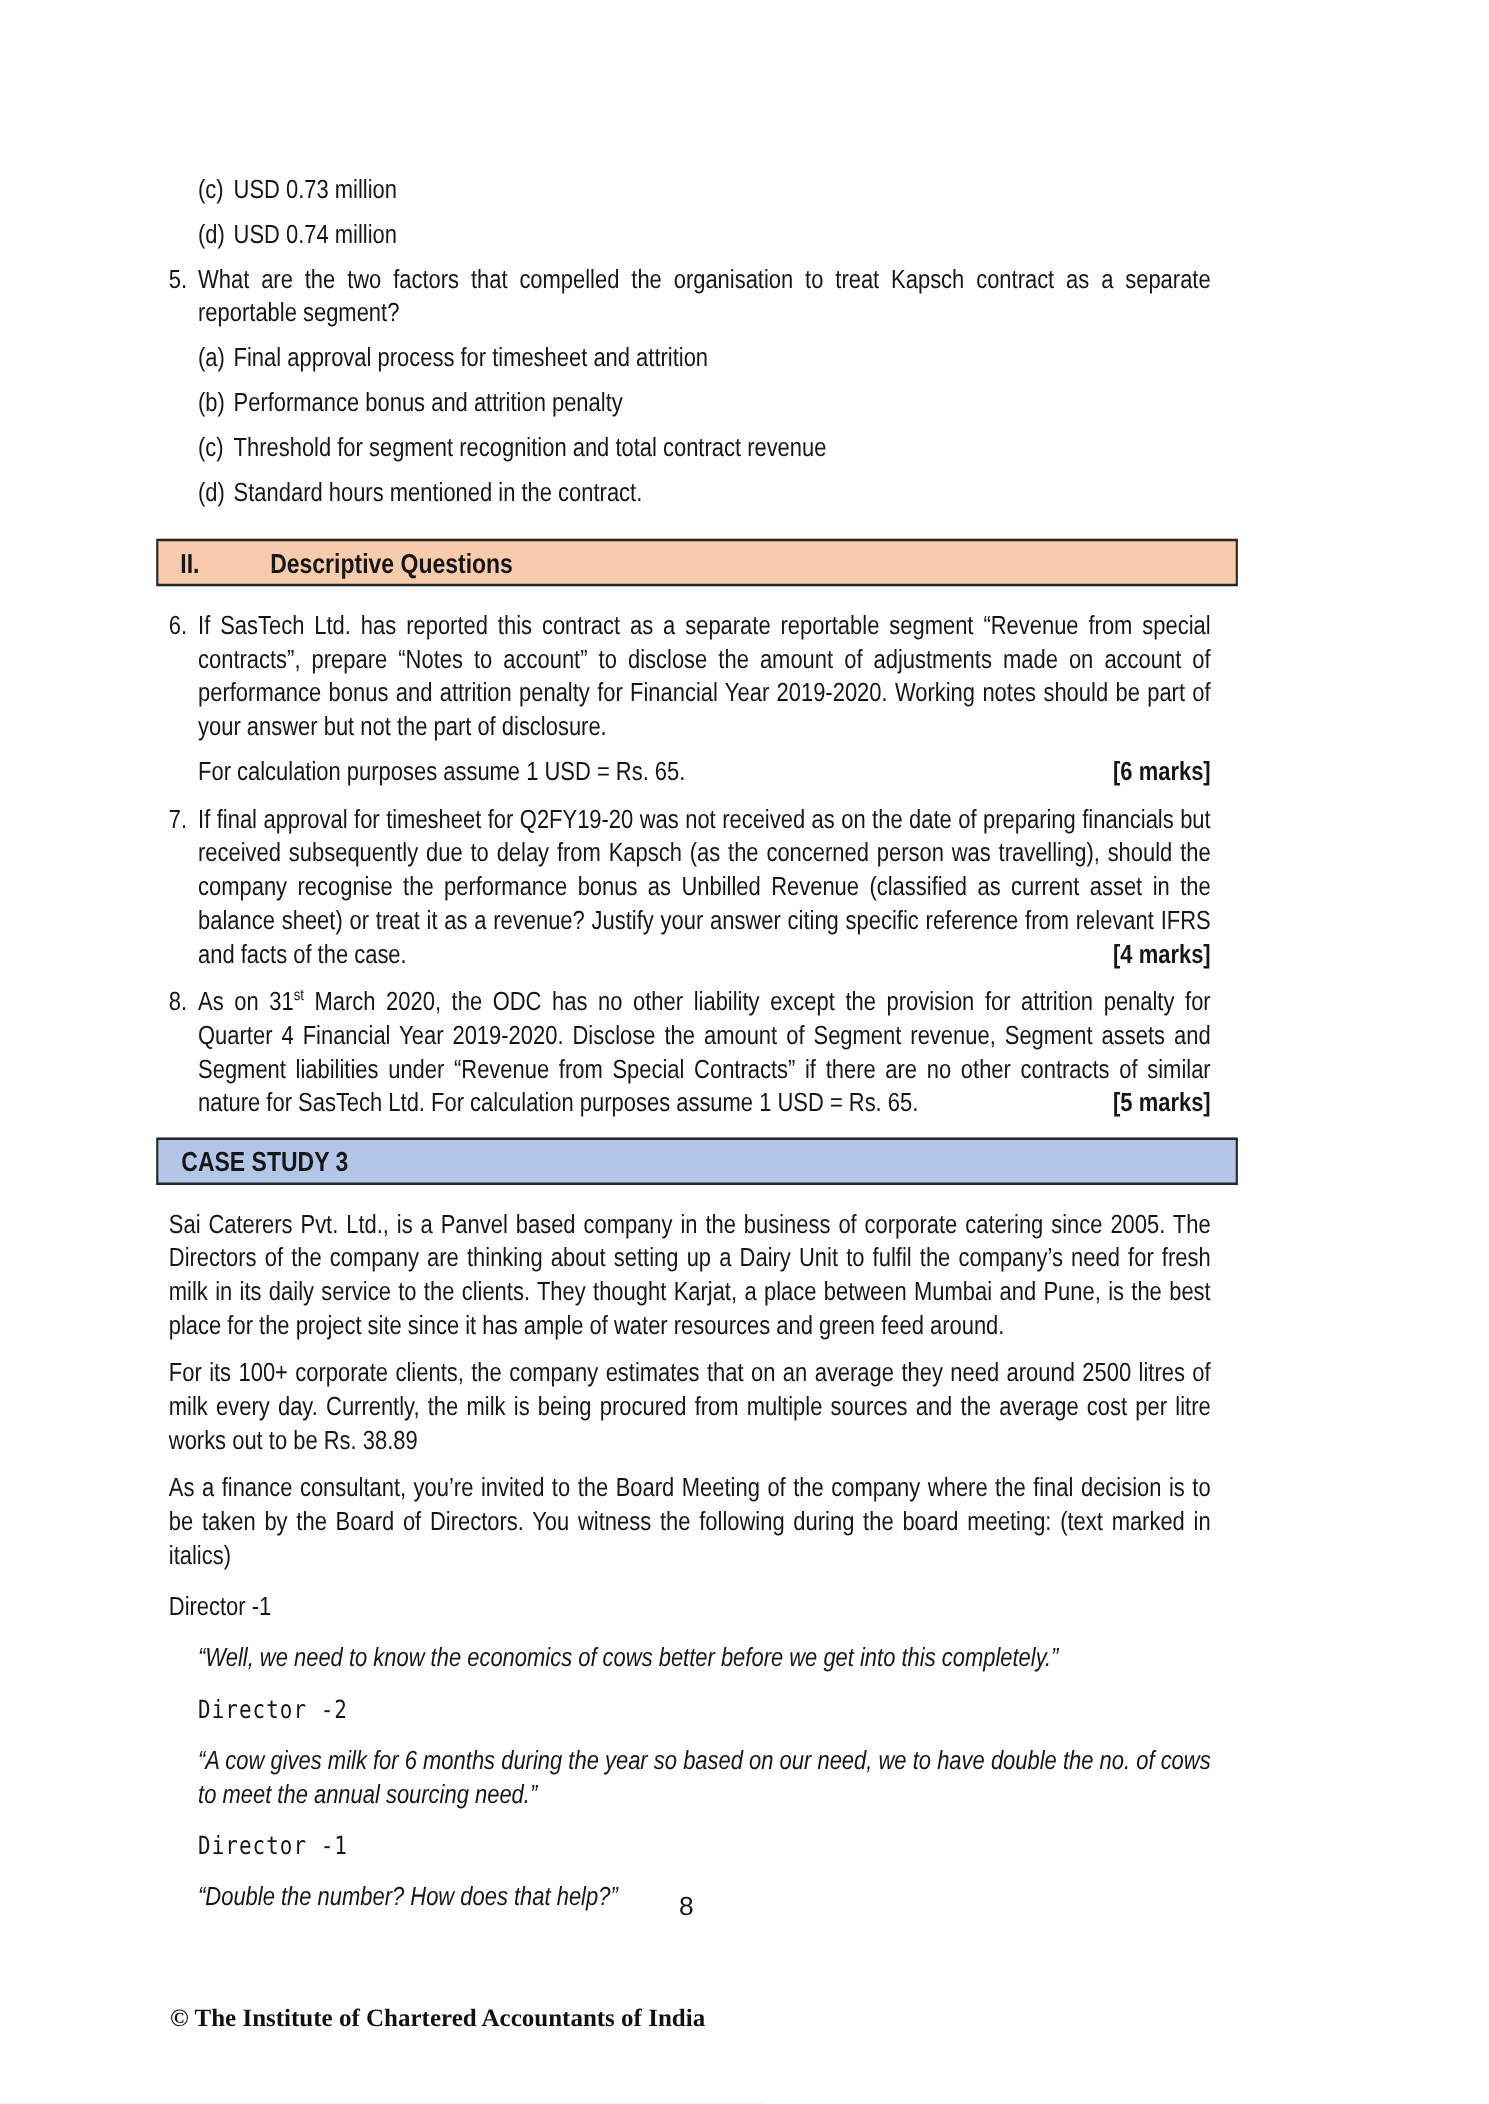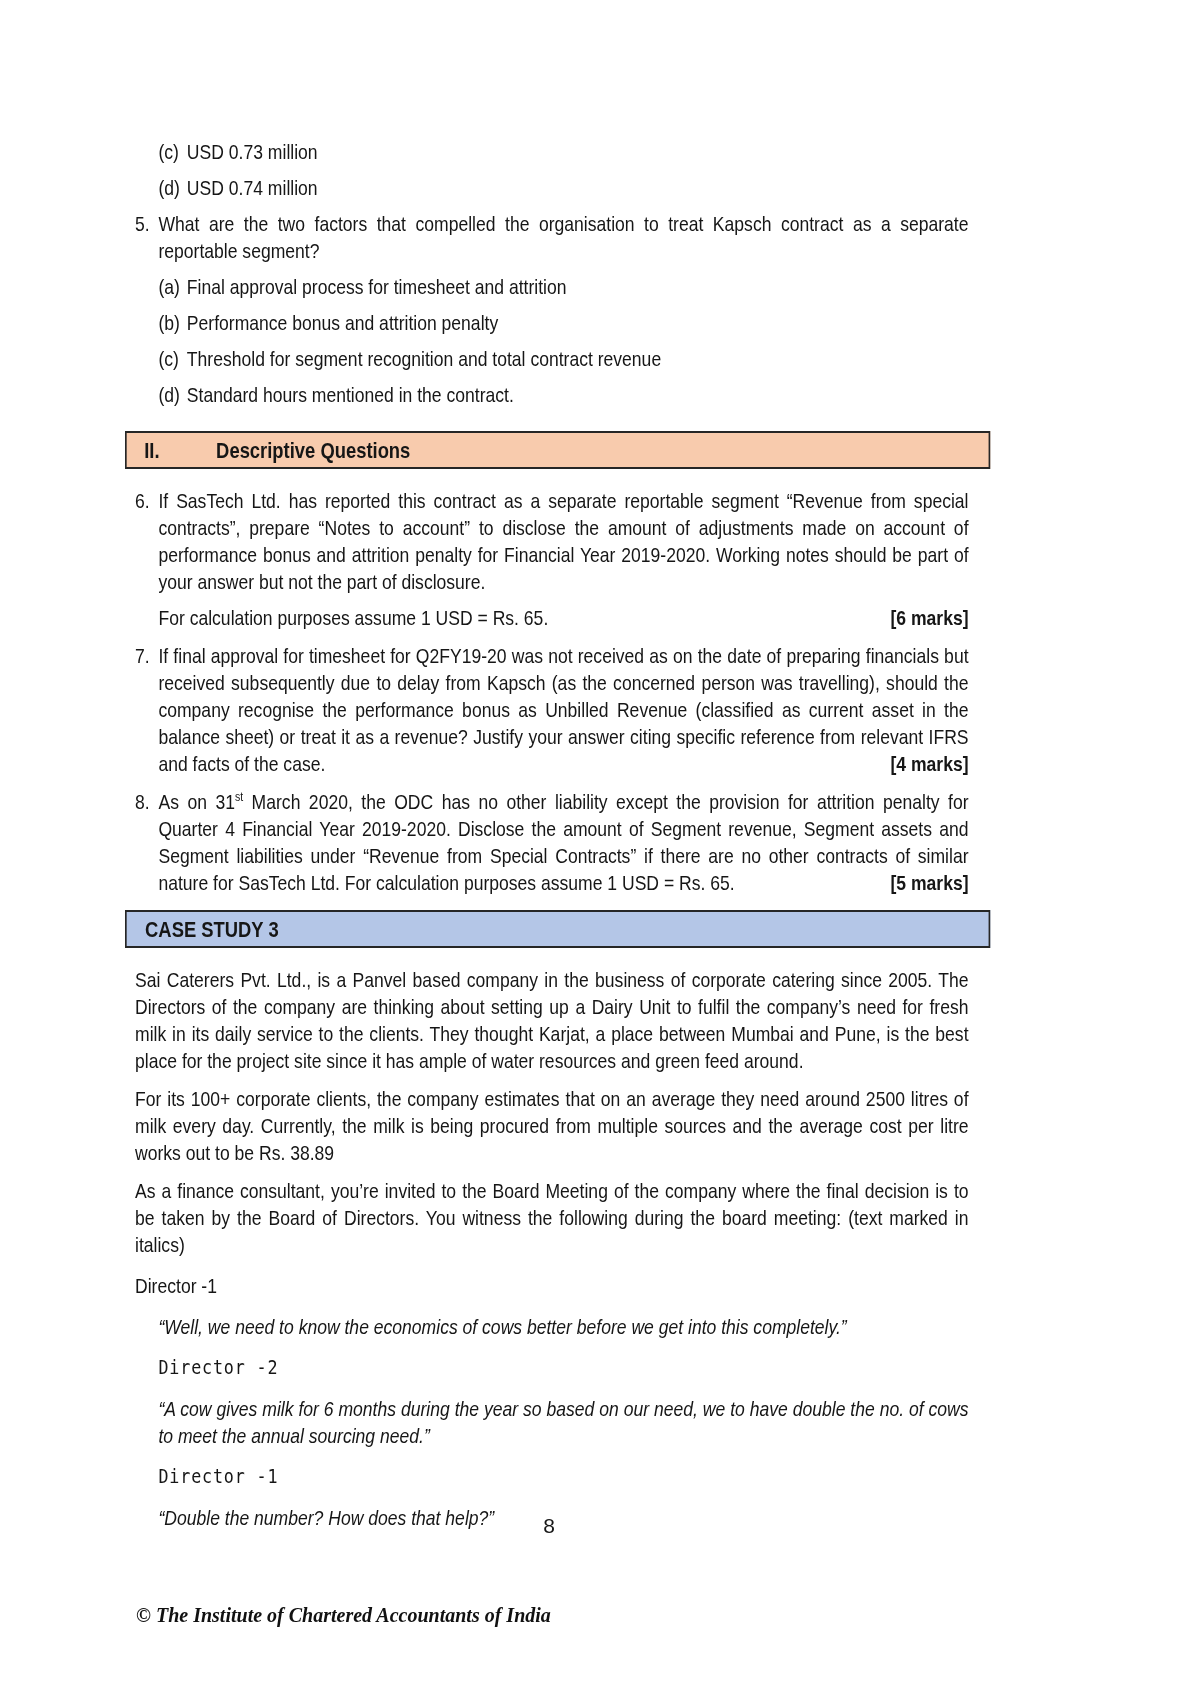--- a/index.html
+++ b/index.html
@@ -56,21 +56,21 @@
 
   sup { font-size:0.6em; vertical-align:super; line-height:0; }
 
   .page-number {
     position:absolute; left:125px; top:1514px; width:848px;
     text-align:center; font-size:21px; color:#161616;
   }
   .footer {
     position:absolute; left:136px; top:1604px;
     font-family:"Liberation Serif", serif;
-    font-weight:700; font-size:20px; color:#111;font-style:italic;
+    font-weight:700; font-size:20px; color:#111;
   }
 </style>
 </head>
 <body>
 
 <div class="page">
   <div class="content">
 
     <div class="tx top-opts">
       <div class="opt">

